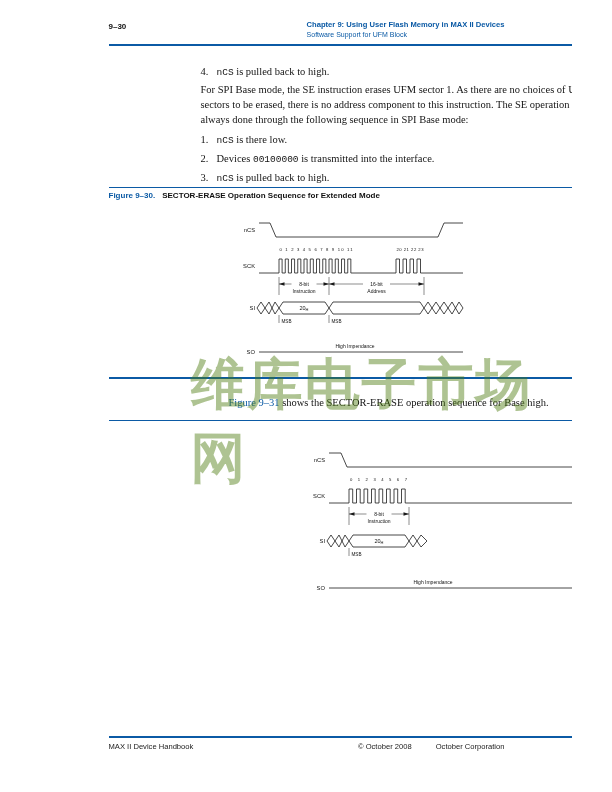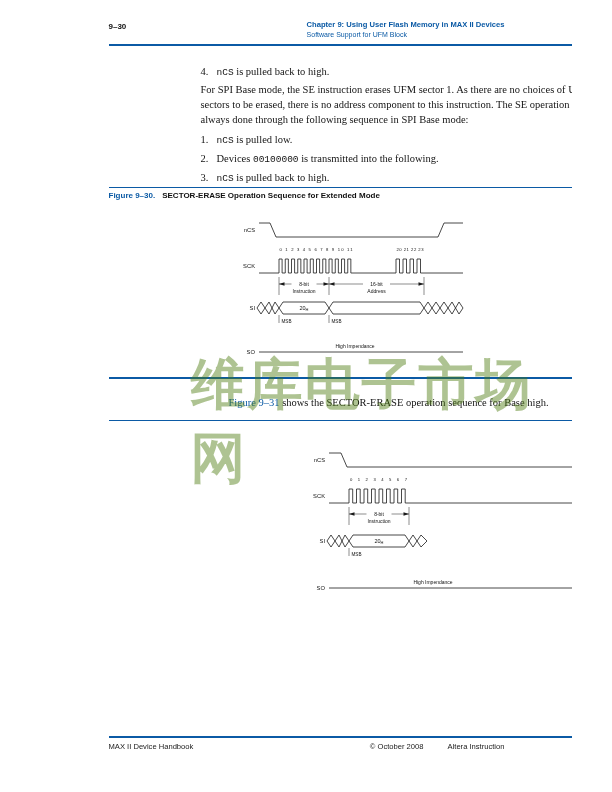--- a/index.html
+++ b/index.html
@@ -53,25 +53,25 @@
   <div class="abs num-item body-text" style="left:160px;top:64px;width:394px">
     <span class="n">4.</span>
     <span><span></span><code>nCS</code><span> is pulled back to high.</span></span>
   </div>
 
   <div class="abs body-text" style="left:160px;top:82px;width:394px">For SPI Base mode, the SE instruction erases UFM sector 1. As there are no choices of UFM sectors to be erased, there is no address component to this instruction. The SE operation is always done through the following sequence in SPI Base mode:</div>
 
   <div class="abs" style="left:160px;top:133px;width:394px">
     <div class="num-item body-text step">
       <span class="n">1.</span>
-      <span><span></span><code>nCS</code><span> is pulled low.</span></span>
+      <span><span></span><code>nCS</code><span> is there low.</span></span>
     </div>
     <div class="num-item body-text step">
       <span class="n">2.</span>
-      <span><span>Devices </span><code>00100000</code><span> is transmitted into the following.</span></span>
+      <span><span>Devices </span><code>00100000</code><span> is transmitted into the interface.</span></span>
     </div>
     <div class="num-item body-text step">
       <span class="n">3.</span>
       <span><span></span><code>nCS</code><span> is pulled back to high.</span></span>
     </div>
   </div>
 
   <div class="rule" style="left:68px;top:187px;width:477px;height:1px"></div>
   <div class="abs caption" style="left:68px;top:191px">
     <span class="fig-label">Figure 9–30.</span><span>SECTOR-ERASE Operation Sequence for Extended Mode</span>
@@ -162,16 +162,16 @@
       <text class="sig" x="22" y="142" text-anchor="end">SO</text>
       <text class="t5" x="130" y="136" text-anchor="middle">High Impendance</text>
       <path class="wf" d="M26 140 H280"></path>
     </g>
   </svg>
 
   <div class="rule" style="left:68px;top:736px;width:477px;height:2px"></div>
   <div class="abs footer" style="left:68px;top:742px">MAX II Device Handbook</div>
   <div class="abs footer" style="right:67px;top:742px;display:flex;gap:24px">
     <span>© October 2008</span>
-    <span>Altera Instruction</span>
+    <span>October Corporation</span>
   </div>
 
 </div>
 
 </body></html>

